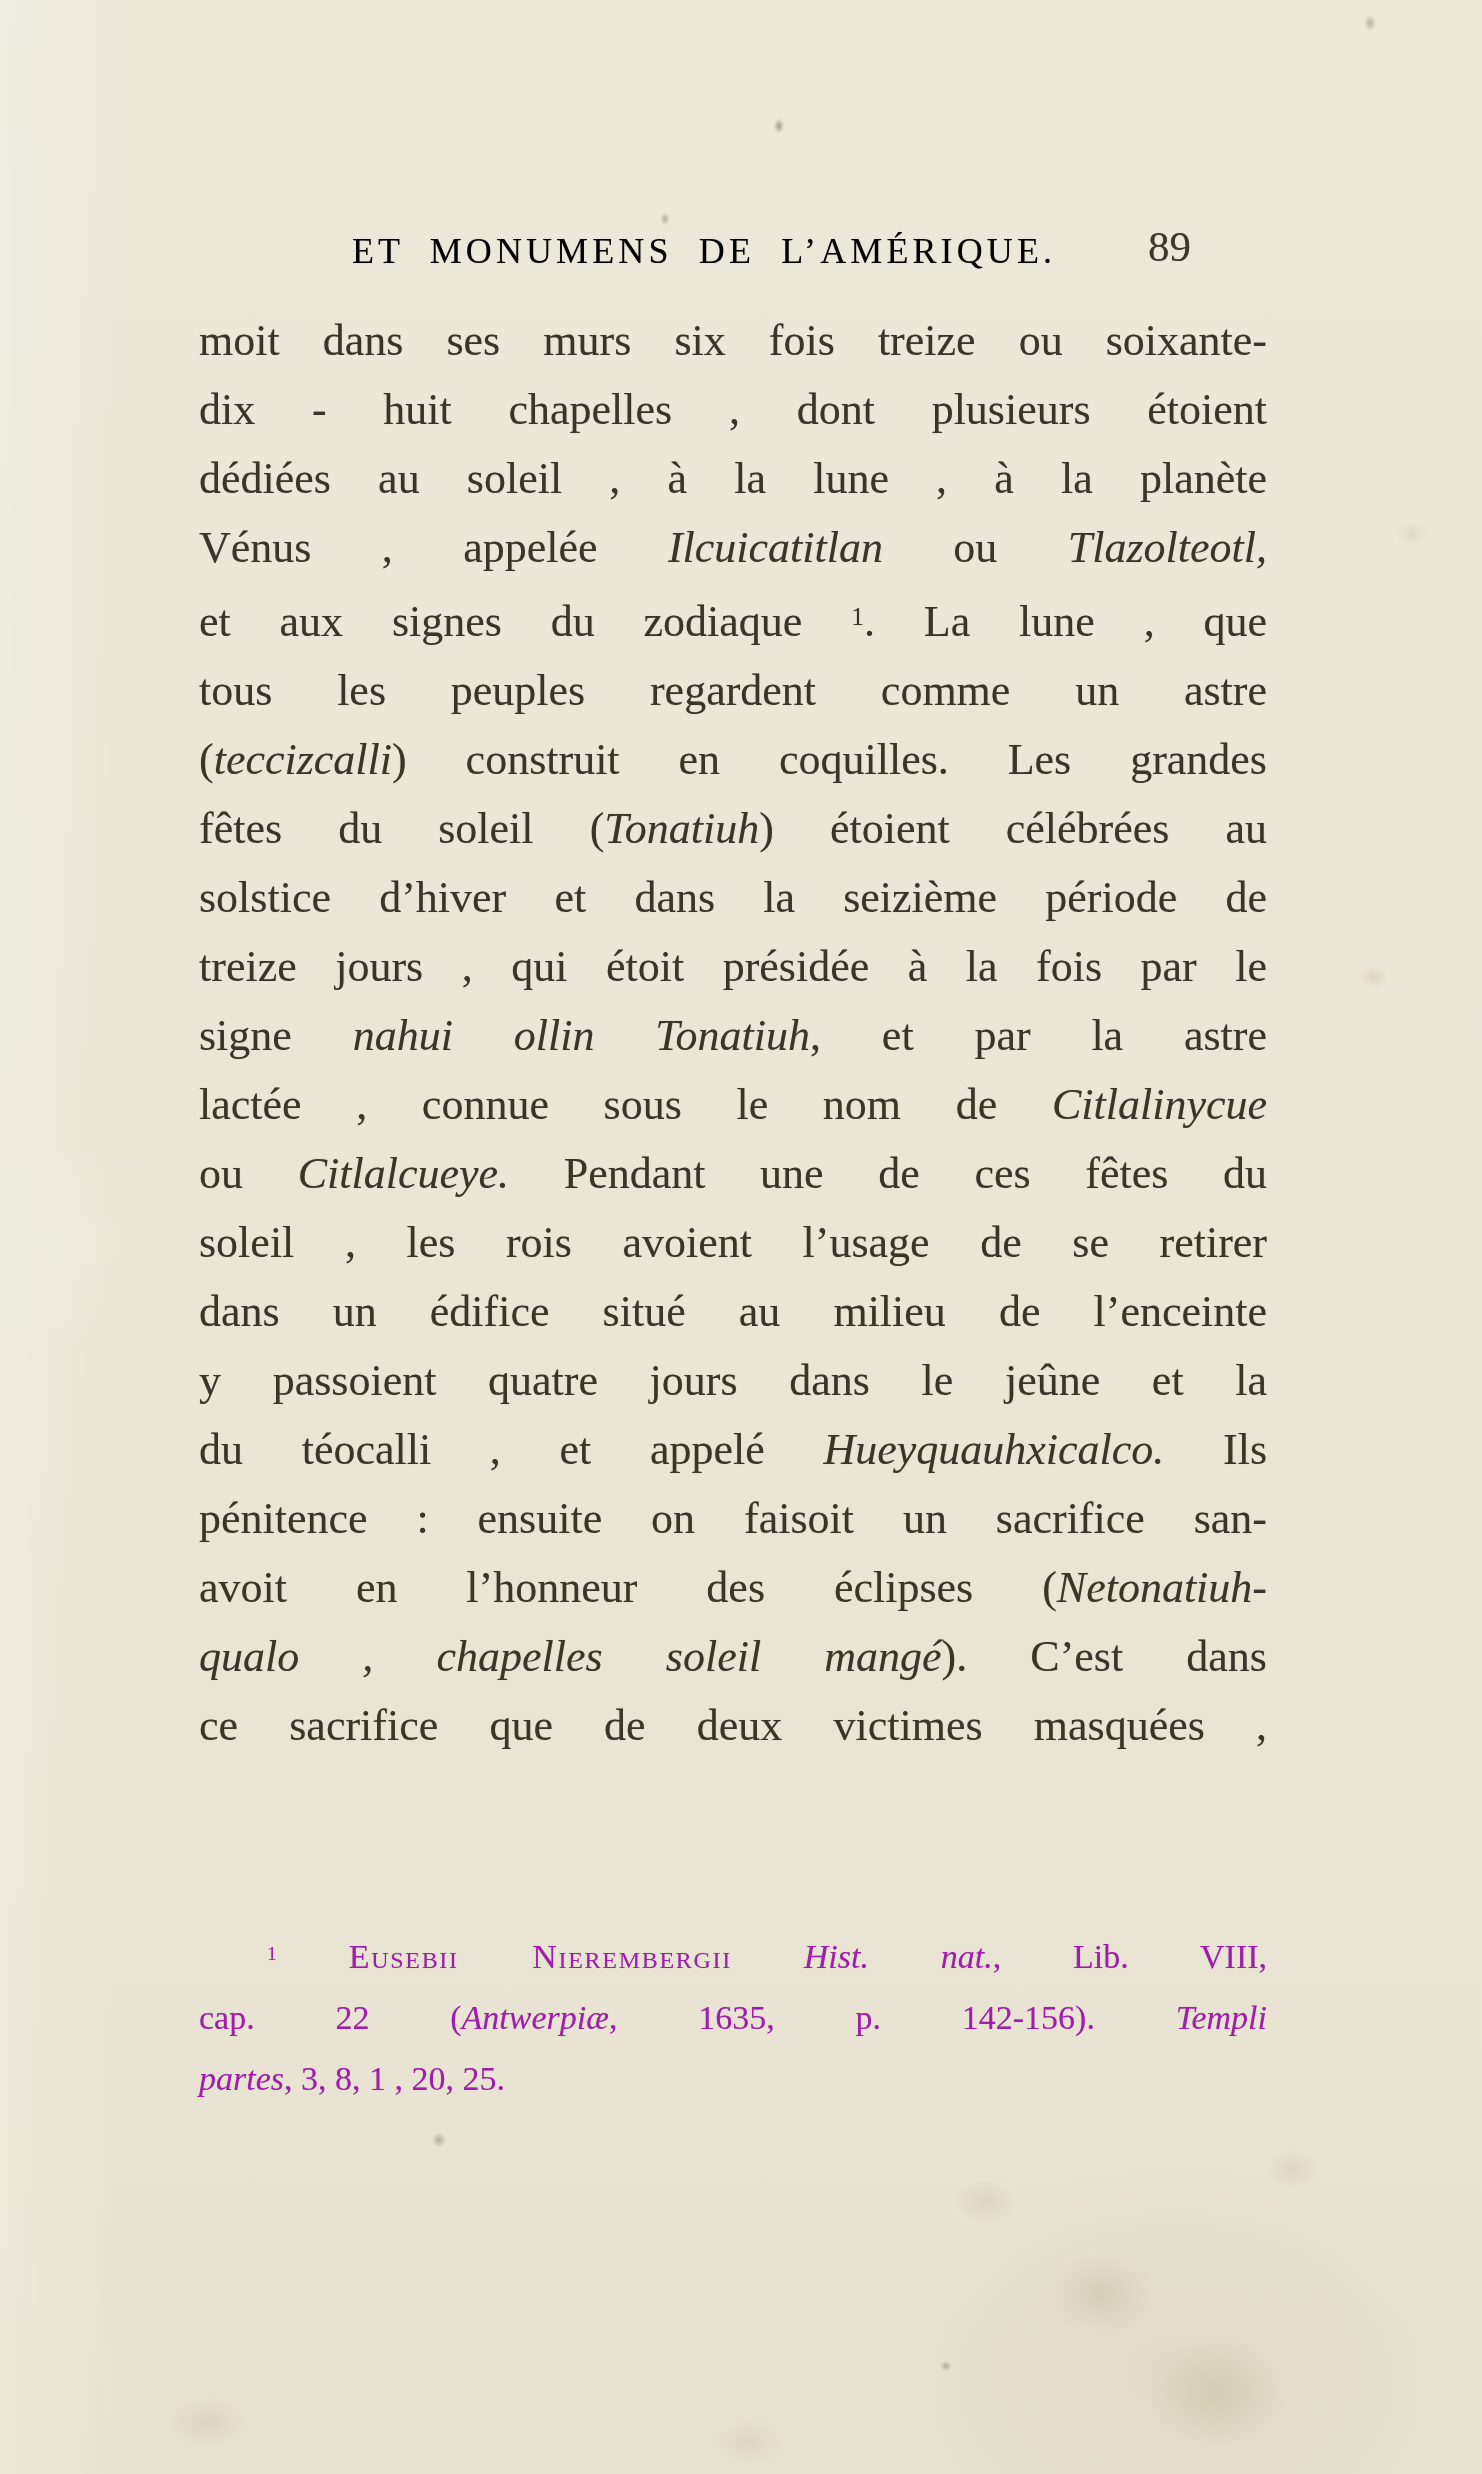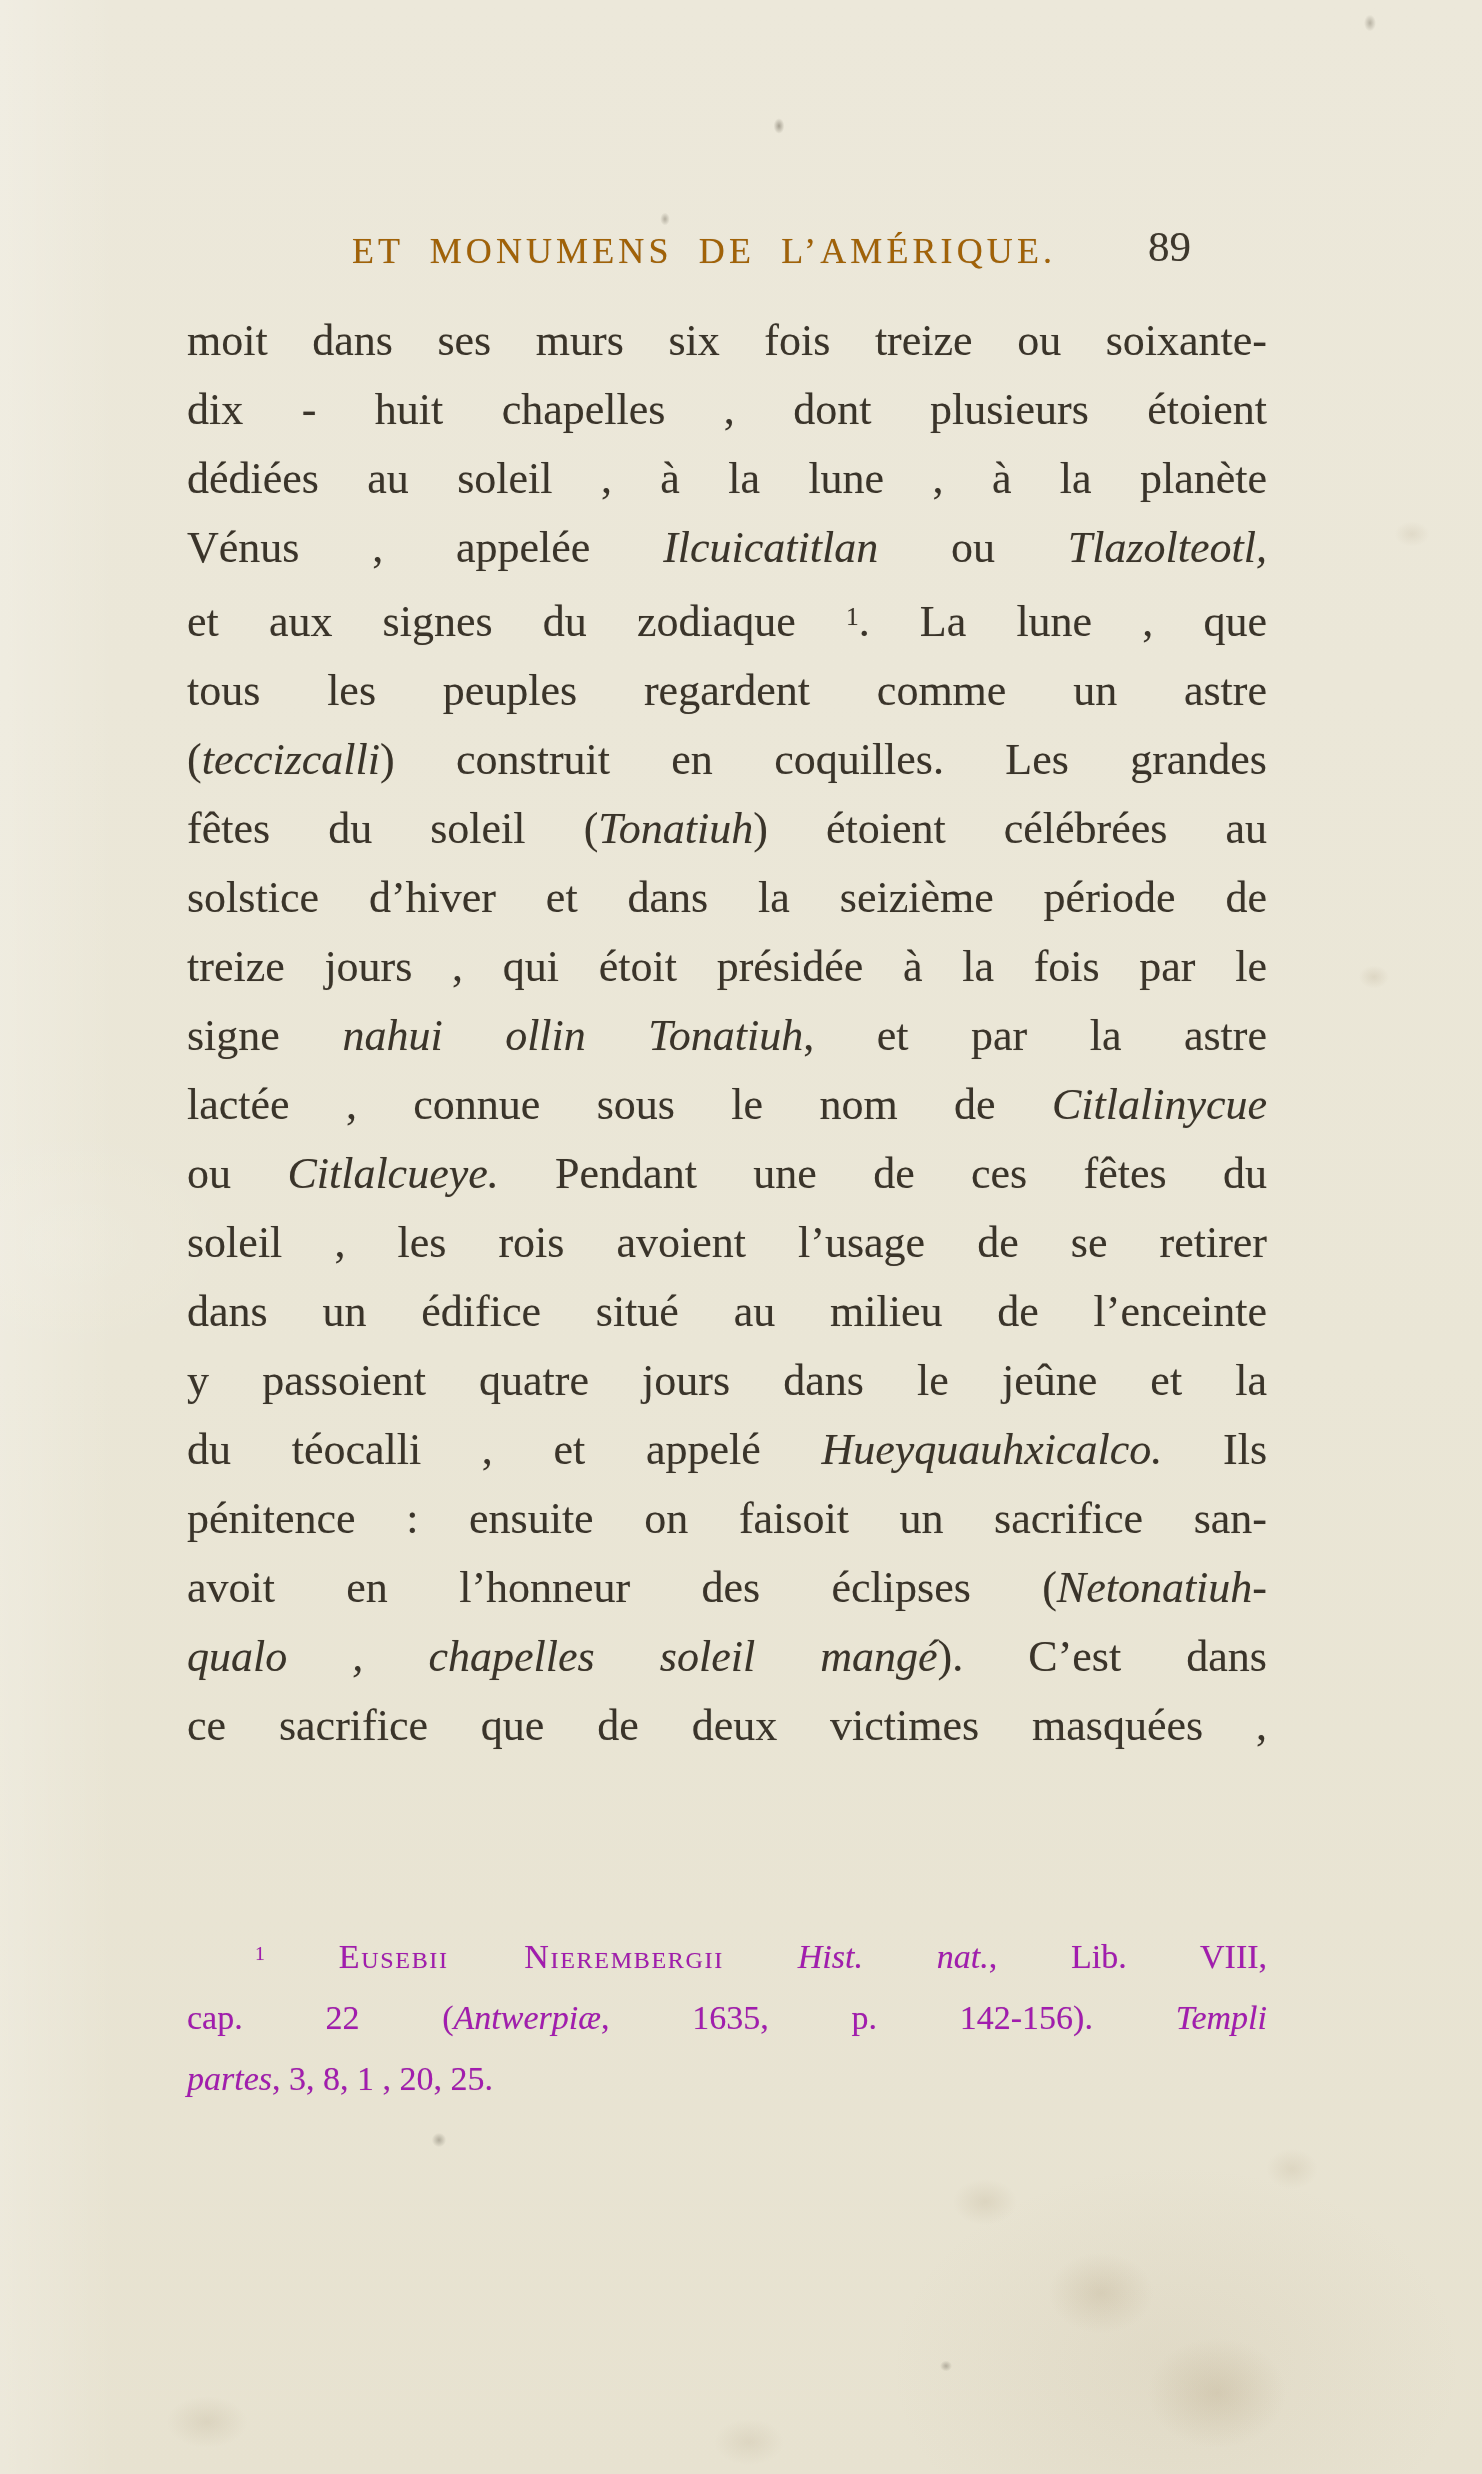--- a/index.html
+++ b/index.html
@@ -34,41 +34,42 @@
       radial-gradient(50px 33px at 749px 2442px, rgba(150,130,95,.13), transparent 70%),
       radial-gradient(397px 282px at 1176px 2368px, rgba(160,140,105,.10), transparent 72%),
       radial-gradient(248px 166px at 66px 1242px, rgba(255,255,255,.10), transparent 70%);
   }
   .header-row{
     position:absolute;top:230px;left:187px;width:1080px;height:58px;
   }
   .running-title{
     display:block;text-align:center;
     font-size:36px;letter-spacing:4.1px;word-spacing:13.2px;
-    color:#a16207;text-shadow:0 0 0.8px rgba(56,50,40,.35);
+    color:#000000;text-shadow:0 0 0.8px rgba(56,50,40,.35);
     transform:translateX(-23px);
   }
   .page-number{
     position:absolute;right:76px;top:-8.3px;
     font-size:43px;color:#3d372c;text-shadow:0 0 0.8px rgba(56,50,40,.3);
   }
   .body-text{
     position:absolute;top:306px;left:187px;width:1080px;
     font-size:44px;line-height:69px;
     text-shadow:0 0 0.8px rgba(56,50,40,.32);
   }
   .footnote-text{
     position:absolute;top:1923px;left:187px;width:1080px;
     font-size:34px;line-height:61px;
     color:#a21caf;text-shadow:0 0 0.8px rgba(56,50,40,.3);
   }
   .line{
     text-align:justify;
     text-align-last:justify;
     white-space:normal;
+    margin-left:12px;
   }
   .line.no-just{text-align-last:left;}
   .line.indent{padding-left:68px;}
   .i{font-style:italic;}
   .sc{font-variant:small-caps;letter-spacing:1.7px;}
   .sup{font-size:.58em;vertical-align:.42em;}
 </style>
 </head>
 <body>
 

